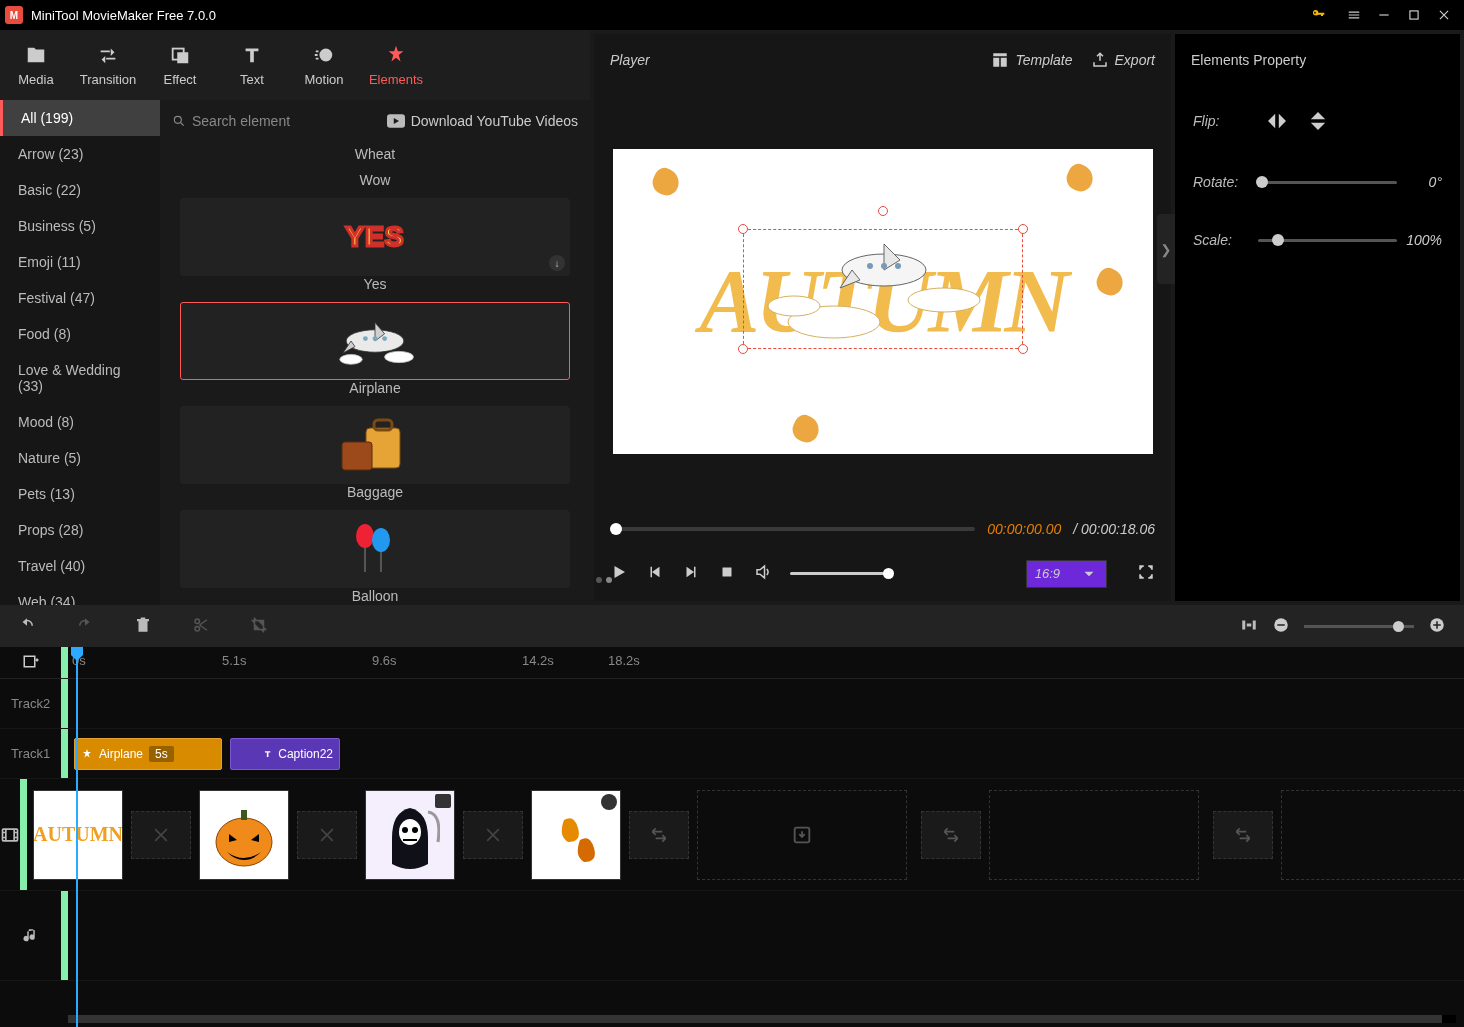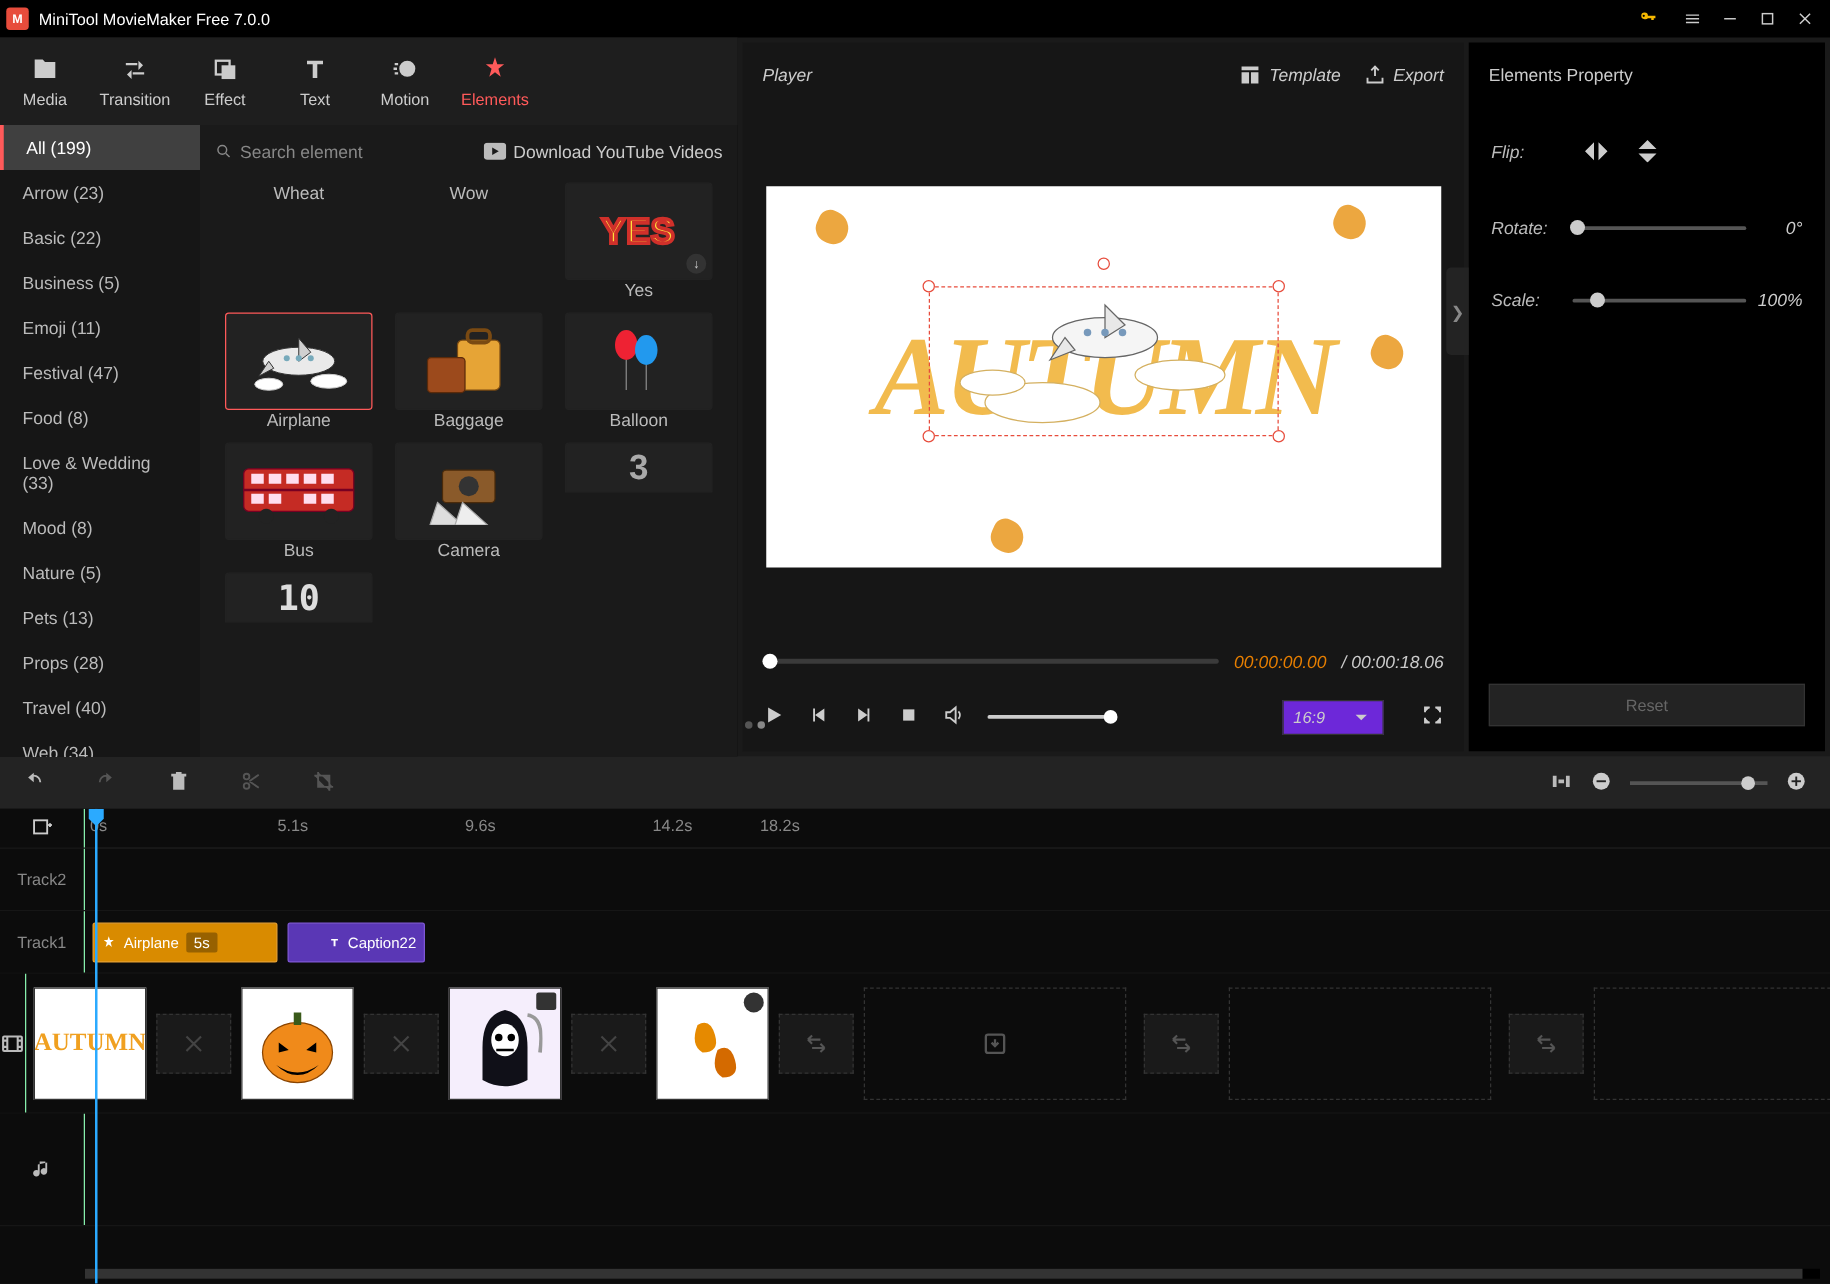--- a/index.html
+++ b/index.html
@@ -23,21 +23,21 @@
 .left-panel { width: 590px; background: #0f0f0f; display:flex; flex-direction:column; }
 .left-body { flex:1; display:flex; overflow:hidden; }
 .categories { width: 160px; background: #161616; overflow-y:auto; }
 .cat-item { padding: 10px 18px; color: #bbb; font-size: 14px; }
 .cat-item.active { background: #404040; border-left: 3px solid #ff5a5a; color:#fff; }
 
 .elements-area { flex:1; background: #1a1a1a; display:flex; flex-direction:column; }
 .search-row { height: 42px; display:flex; align-items:center; padding:0 12px; gap:10px; background:#1a1a1a; }
 .search-input { flex:1; background:transparent; border:none; color:#888; font-size:14px; outline:none; display:flex; align-items:center; gap:6px; }
 .yt-link { color:#ccc; font-size:14px; display:flex; align-items:center; gap:6px; }
-.elements-grid { flex:1; display:grid; grid-template-columns: 1fr 1fr 1fr; gap: 10px 18px; padding: 4px 20px; align-content: start; overflow:hidden; }
+.elements-grid { flex:1; display:grid; grid-template-columns: 1fr; gap: 10px 18px; padding: 4px 20px; align-content: start; overflow:hidden; }
 .element-label { text-align:center; color:#bbb; font-size:14px; }
 .element-thumb { height: 78px; background:#222; border-radius:3px; position:relative; display:flex; align-items:center; justify-content:center; overflow:hidden; border:1px solid #222;}
 .element-thumb.selected { border:1px solid #ff5a5a; }
 .element-thumb .dl { position:absolute; bottom:4px; right:4px; width:16px; height:16px; background:#333; border-radius:50%; display:flex;align-items:center;justify-content:center;color:#ccc;font-size:10px; }
 
 .center-panel { flex:1; background:#161616; margin: 4px; display:flex; flex-direction:column; min-width:0;font-style:italic; }
 .player-header { height: 52px; display:flex; align-items:center; padding: 0 16px; color:#ccc; font-size:14px; }
 .player-header .spacer { flex:1; }
 .player-header .hbtn { display:flex; align-items:center; gap:6px; margin-left:18px; }
 .player-header .hbtn svg { width:18px; height:18px; fill:#ccc; }
@@ -76,21 +76,21 @@
 .timeline-toolbar { height:42px; background:#232323; display:flex; align-items:center; padding:0 18px; gap:40px; }
 .timeline-toolbar .ticon { color:#bbb; }
 .timeline-toolbar .ticon.disabled { color:#555; }
 .timeline-toolbar svg { width:18px; height:18px; fill:currentColor; }
 .tl-zoom { margin-left:auto; display:flex; align-items:center; gap:14px; }
 .zoom-track { width:110px; height:3px; background:#555; position:relative; }
 .zoom-thumb { position:absolute; right:10px; top:-4px; width:11px;height:11px;background:#ccc;border-radius:50%; }
 
 .timeline { height:380px; background:#0c0c0c; overflow:hidden; position:relative; }
 .ruler-row { height:32px; display:flex; border-bottom:1px solid #222; }
-.track-head { width:68px; display:flex; align-items:center; justify-content:center; color:#888; font-size:13px; border-right:1px solid #86efac; background:#0c0c0c; }
+.track-head { width:68px; display:flex; align-items:center; justify-content:center; color:#888; font-size:13px; border-right:7px solid #86efac; background:#0c0c0c; }
 .ruler { flex:1; position:relative; }
 .ruler .tick { position:absolute; top:6px; color:#888; font-size:13px; }
 .playhead { position:absolute; left:68px; top:0; bottom:0; width:2px; background:#2baaff; z-index:30; }
 .playhead .ph-handle { position:absolute; top:0px; left:-7px; width:16px; height:16px; }
 .track-row { height:50px; display:flex; border-bottom:1px solid #161616; background:#0c0c0c;}
 .track-row.tall { height:112px; }
 .track-body { flex:1; position:relative; display:flex; align-items:center; gap:8px; padding-left:6px; }
 .clip { height:32px; background:#d98b00; border:1px solid #e6a030; border-radius:2px; display:flex; align-items:center; padding:0 6px; color:#fff; font-size:12px; gap:6px; }
 .clip.caption { background:#5a37b5; border:1px solid #7e57d4; }
 .clip .dur-badge { background:rgba(0,0,0,0.3); padding:1px 6px; border-radius:2px; }
@@ -426,21 +426,20 @@
         <span style="width:42px;text-align:right;">0°</span>
       </div>
       <div class="prop-row">
         <label>Scale:</label>
         <div class="slider">
             <div class="sthumb" style="left:14px;"></div>
           </div>
         <span style="width:42px;text-align:right;">100%</span>
       </div>
     </div>
-    <div class="reset-btn">Reset</div>
     <div class="expand-handle" style="position:absolute; left:-18px; top:180px; width:18px; height:70px; background:#232323; border-radius:4px 0 0 4px;">❯</div>
   </div>
 </div>
 
 <div class="timeline-toolbar">
   <span class="ticon"><svg viewBox="0 0 24 24">
         <path d="M12 5a8 8 0 018 8h-2a6 6 0 00-6-6V3L6 8l6 5V9z"></path>
       </svg></span>
   <span class="ticon disabled"><svg viewBox="0 0 24 24">
         <path d="M12 5a8 8 0 00-8 8h2a6 6 0 016-6V3l6 5-6 5V9z"></path>

